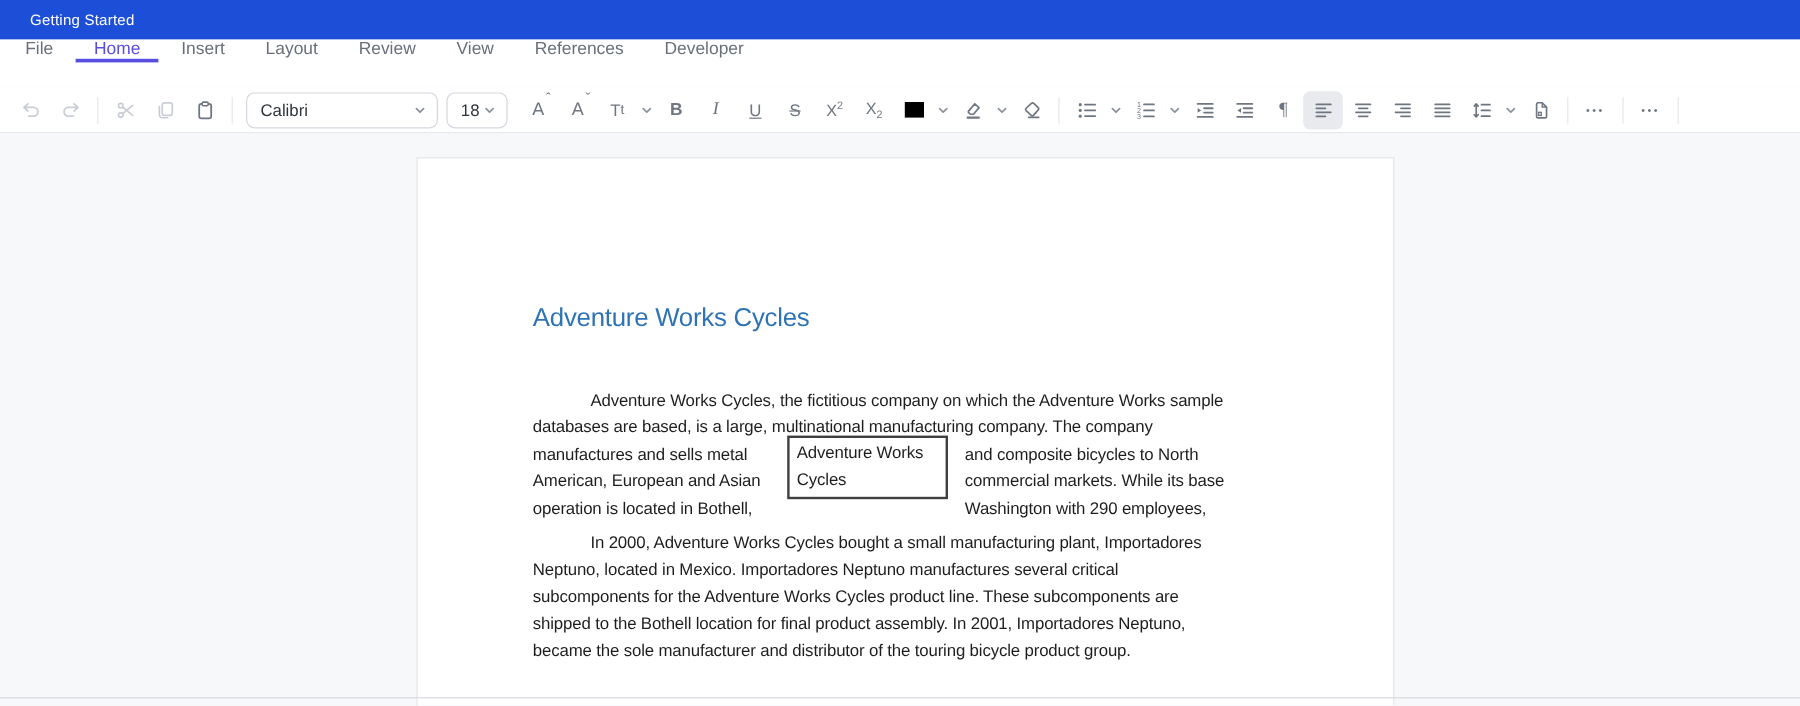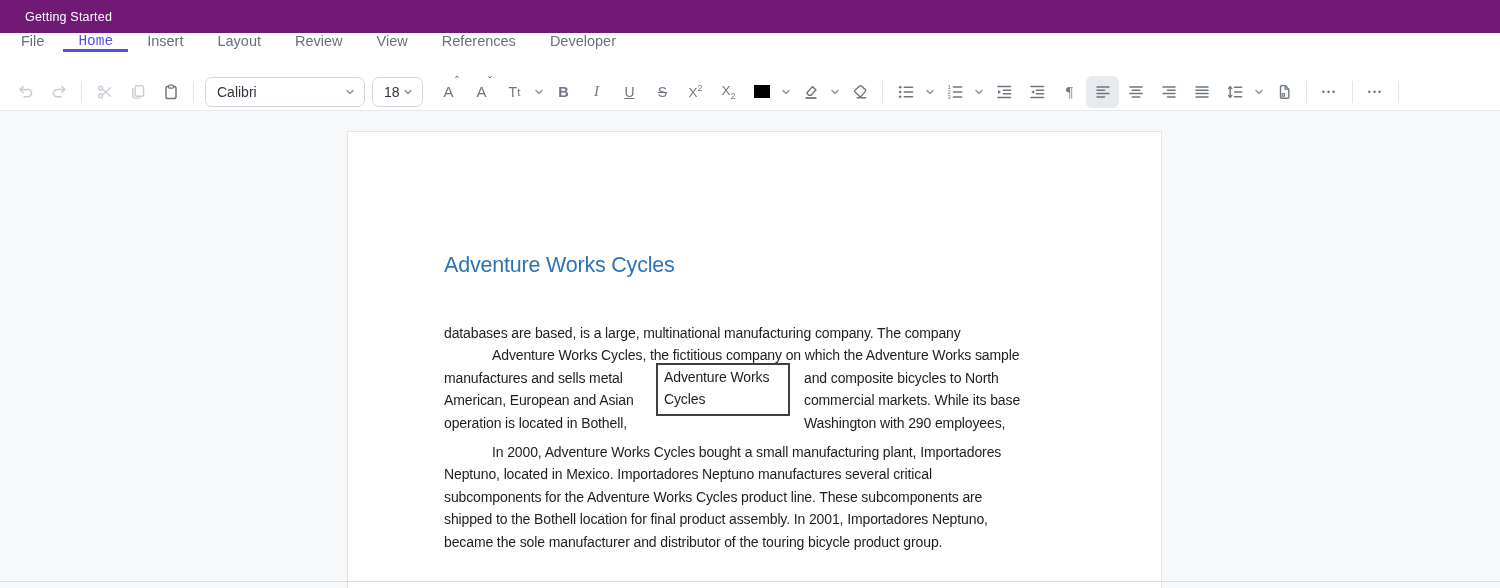--- a/index.html
+++ b/index.html
@@ -1,27 +1,27 @@
 <!DOCTYPE html>
 <html><head>
 <meta charset="utf-8">
 <style>
   * { margin:0; padding:0; box-sizing:border-box; }
   html,body { width:1500px; height:588px; overflow:hidden; font-family:"Liberation Sans", sans-serif; background:#f7f8fa; }
   .app { position:relative; width:1500px; height:588px; }
 
   
-  .titlebar { height:33px; background:#701a75; display:flex; align-items:center; padding-left:25px; }
+  .titlebar { height:33px; background:#1d4ed8; display:flex; align-items:center; padding-left:25px; }
   .titlebar .title { color:#ffffff; font-size:12.5px; font-weight:500; letter-spacing:.2px; }
 
   
   .tabbar { height:40px; background:#ffffff; display:flex; align-items:flex-start; padding-left:4px; }
   .tab { display:flex; align-items:center; padding:0 15px; margin:0 2px; font-size:14.5px; color:#69707c;
          border-bottom:3px solid transparent; cursor:pointer; }
-  .tab.active { color:#574ee0; border-bottom-color:#574ee0;font-family:Liberation Mono, monospace; }
+  .tab.active { color:#574ee0; border-bottom-color:#574ee0; }
 
   
   .toolbar { height:38px; background:#ffffff; border-bottom:1px solid #e7e9ee; display:flex; align-items:center; padding:0 9px; }
   .tbtn { width:33px; height:32px; border-radius:6px; display:flex; align-items:center; justify-content:center;
           color:#6e7781; cursor:pointer; flex:0 0 auto; position:relative; background:transparent; border:none; }
   .tbtn.narrow { width:16px; }
   .tbtn.disabled { color:#c9cdd4; cursor:default; }
   .tbtn.active { background:#e8eaee; }
   .sep { width:1px; height:22px; background:#e4e6ea; margin:0 6px; flex:0 0 auto; }
   svg.ic { display:block; }
@@ -284,22 +284,22 @@
       </button>
     <div class="sep"></div>
   </div>
 
   <div class="content">
     <div class="page">
 
       <div class="doc-heading">Adventure Works Cycles</div>
 
       <div class="docbody">
+        <div class="dline indent">Adventure Works Cycles, the fictitious company on which the Adventure Works sample</div>
         <div class="dline">databases are based, is a large, multinational manufacturing company. The company</div>
-        <div class="dline indent">Adventure Works Cycles, the fictitious company on which the Adventure Works sample</div>
 
         <div class="wrap-row">
           <div class="wcol-left">
             <div class="dline">manufactures and sells metal</div>
             <div class="dline">American, European and Asian</div>
             <div class="dline">operation is located in Bothell,</div>
           </div>
           <div class="textbox">
             <span>Adventure Works Cycles</span>
           </div>

